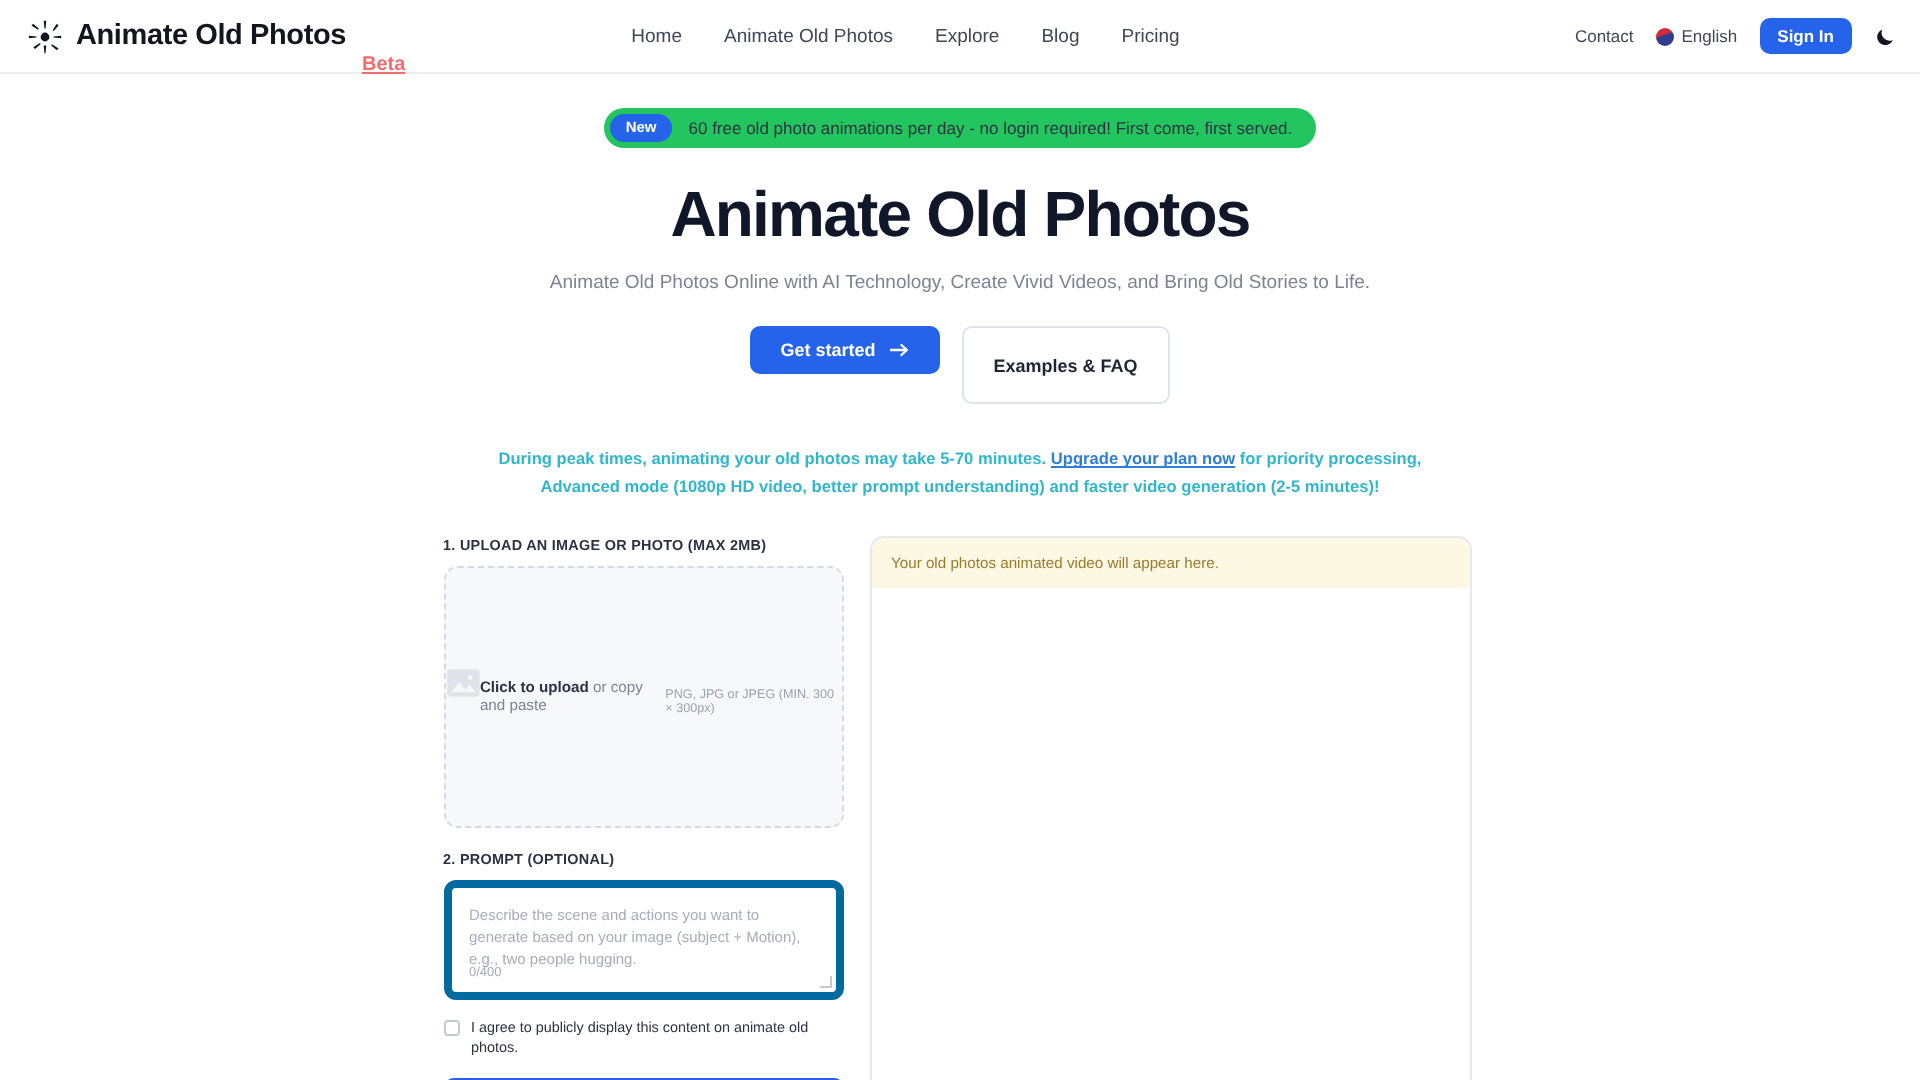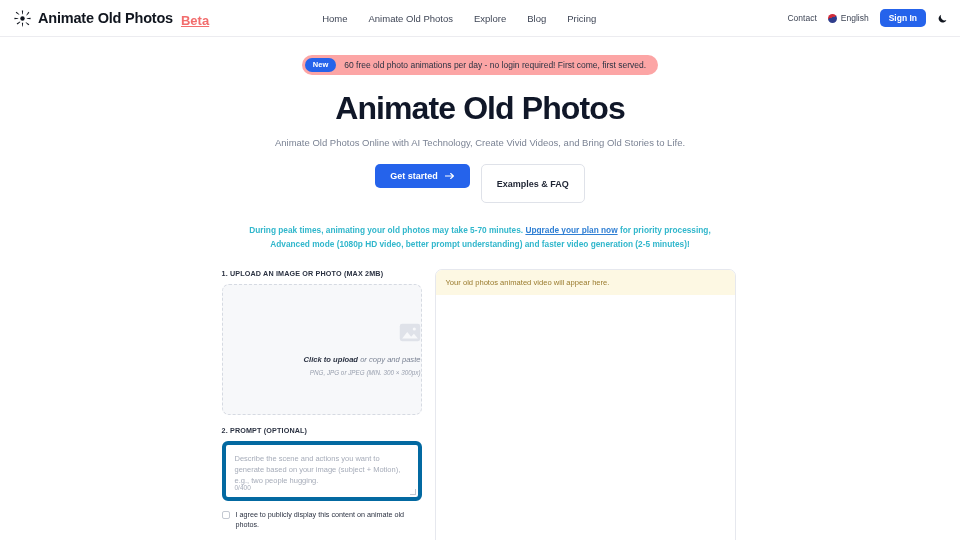--- a/index.html
+++ b/index.html
@@ -20,22 +20,22 @@
     padding: 0 12px 0 14px;
     background: #fff;
   }
   .brand { display: flex; align-items: center; gap: 7px; }
   .logo-icon { width: 17px; height: 17px; display: block; }
   .brand-name {
     font-size: 14.5px; font-weight: bold; letter-spacing: -0.2px;
     color: #11161f;
   }
   .brand-beta {
-    font-size: 13px; color: #f26d6d; font-weight: bold;
-    margin-left: 1px; position: relative; top: 2px; text-decoration: underline;
+    font-size: 10px; color: #f26d6d; font-weight: bold;
+    margin-left: 1px; position: relative; top: 14px; text-decoration: underline;
   }
 
   .nav-center {
     display: flex; align-items: center; gap: 21px;
     margin-left: 113px;
   }
   .nav-link {
     font-size: 9.5px; color: #3f4656; text-decoration: none;
     white-space: nowrap; cursor: pointer;
   }
@@ -60,21 +60,21 @@
     padding: 5px 9px; border-radius: 5px;
     border: none; cursor: pointer; line-height: 1;
   }
   .moon-icon { width: 11px; height: 11px; cursor: pointer; display:block; }
 
   
   .hero { padding-top: 16px; text-align: center; }
 
   .banner {
     display: inline-flex; align-items: center; gap: 8px;
-    background: #fca5a5; border-radius: 11px;
+    background: #22c55e; border-radius: 11px;
     padding: 3px 12px 3px 3px;
     text-align: center;
   }
   .banner-pill {
     background: #2563eb; color: #fff;
     font-size: 7.5px; font-weight: bold;
     padding: 3px 8px; border-radius: 9px; line-height: 1;
   }
   .banner-text { font-size: 8.5px; color: #2b3242; }
 
@@ -125,24 +125,23 @@
 
   .section-label {
     font-size: 7.2px; font-weight: bold; color: #2b3242;
     letter-spacing: 0.15px; margin-bottom: 6px;
     text-transform: uppercase;
   }
 
   .upload-box {
     height: 131px; border: 1px dashed #d6dae2;
     border-radius: 7px; background: #f7f8fa;
-    display: flex; flex-direction: column;
-    align-items: flex-end; justify-content: center;
+    display: flex; flex-direction: row;
+    align-items: center; justify-content: center;
     cursor: pointer;
-    font-style: italic;
   }
   .upload-img-icon { width: 22px; height: 19px; margin-bottom: 13px; }
   .upload-main { font-size: 7.6px; color: #7b8394; }
   .upload-main b { color: #2b3242; font-weight: bold; }
   .upload-hint { font-size: 6.3px; color: #9aa1af; margin-top: 5px; }
 
   .prompt-label { margin-top: 11px; }
   .prompt-box {
     height: 60px; border: 4px solid #0369a1; border-radius: 6px;
     background: #fff; padding: 8px 9px 0; position: relative;

